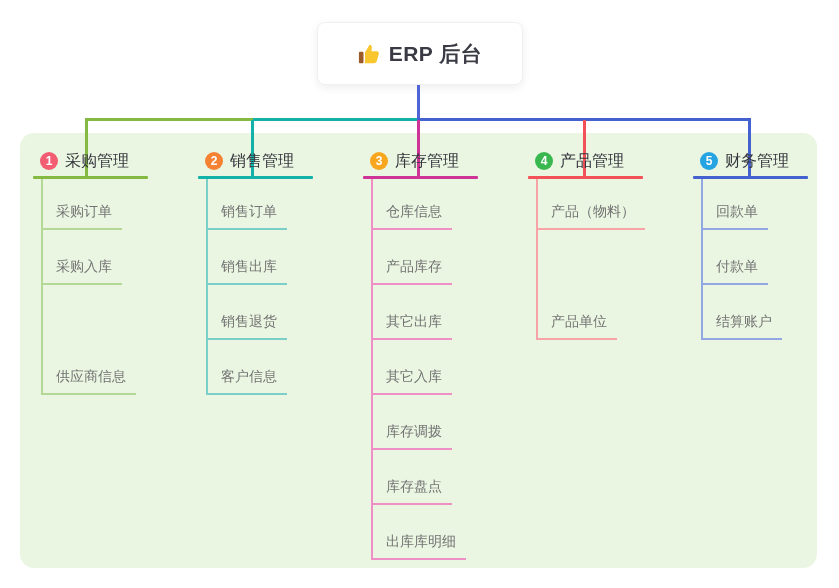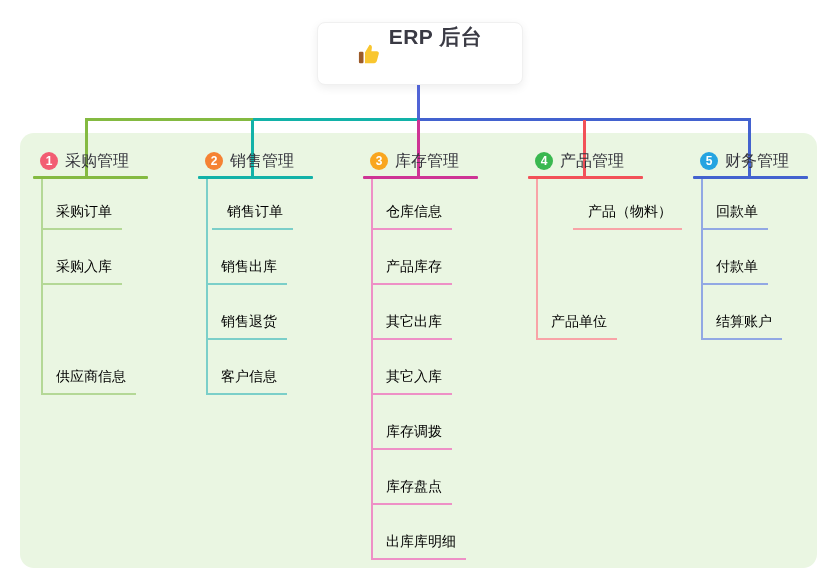--- a/index.html
+++ b/index.html
@@ -9,39 +9,39 @@
   }
   .panel{
     position:absolute;left:20px;top:133px;width:797px;height:435px;
     border-radius:14px;background:#eaf6e2;
   }
   .line{position:absolute;}
   .root-card{
     position:absolute;left:317px;top:22px;width:206px;height:63px;
     background:#ffffff;border:1px solid #f0f0f0;border-radius:8px;
     box-shadow:0 3px 10px rgba(0,0,0,.07);
-    display:flex;justify-content:center;gap:9px;
+    display:flex;align-items:center;justify-content:center;gap:9px;
     box-sizing:border-box;cursor:pointer;
   }
   .root-label{font-size:21px;font-weight:600;color:#3a3a44;letter-spacing:.5px;}
   .thumb{display:flex;align-items:center;}
   .branch-title{
     position:absolute;height:20px;display:flex;align-items:center;gap:7px;
     white-space:nowrap;cursor:pointer;
   }
   .badge{
     width:18px;height:18px;border-radius:50%;color:#fff;font-size:12px;font-weight:bold;
     display:flex;align-items:center;justify-content:center;flex:0 0 18px;
   }
   .branch-label{font-size:16px;color:#35353d;}
   .t-underline{position:absolute;height:3px;width:115px;border-radius:1px;}
   .childline{position:absolute;width:2px;}
   .leaf{
     position:absolute;font-size:14px;line-height:19px;white-space:nowrap;
-    padding:0 10px 7px 15px;border-bottom:2px solid #ccc;color:#000000;cursor:pointer;
+    padding:0 10px 7px 15px;border-bottom:2px solid #ccc;color:#737373;cursor:pointer;
   }
 </style>
 </head>
 <body>
 
 <div class="canvas">
 
   <div class="panel" style="background-color: rgb(234, 246, 226);"></div>
 
   <div class="root-card">
@@ -73,21 +73,21 @@
   <div class="leaf" style="left: 41px; top: 202px; border-bottom-color: rgb(180, 216, 150);">采购订单</div>
   <div class="leaf" style="left: 41px; top: 257px; border-bottom-color: rgb(180, 216, 150);">采购入库</div>
   <div class="leaf" style="left: 41px; top: 367px; border-bottom-color: rgb(180, 216, 150);">供应商信息</div>
 
   <div class="branch-title" style="left:205px;top:151px">
     <span class="badge" style="background-color: rgb(245, 130, 51);">2</span>
     <span class="branch-label">销售管理</span>
   </div>
   <div class="t-underline" style="left: 198px; top: 176px; background-color: rgb(18, 178, 168);"></div>
   <div class="childline" style="left: 206px; top: 179px; height: 216px; background-color: rgb(123, 207, 201);"></div>
-  <div class="leaf" style="left: 212px; top: 202px; border-bottom-color: rgb(123, 207, 201);">销售订单</div>
+  <div class="leaf" style="left: 206px; top: 202px; border-bottom-color: rgb(123, 207, 201);">销售订单</div>
   <div class="leaf" style="left: 206px; top: 257px; border-bottom-color: rgb(123, 207, 201);">销售出库</div>
   <div class="leaf" style="left: 206px; top: 312px; border-bottom-color: rgb(123, 207, 201);">销售退货</div>
   <div class="leaf" style="left: 206px; top: 367px; border-bottom-color: rgb(123, 207, 201); text-align: center;">客户信息</div>
 
   <div class="branch-title" style="left:370px;top:151px">
     <span class="badge" style="background-color: rgb(249, 166, 31);">3</span>
     <span class="branch-label">库存管理</span>
   </div>
   <div class="t-underline" style="left: 363px; top: 176px; background-color: rgb(206, 52, 149);"></div>
   <div class="childline" style="left: 371px; top: 179px; height: 381px; background-color: rgb(238, 144, 198);"></div>
@@ -98,21 +98,21 @@
   <div class="leaf" style="left: 371px; top: 477px; border-bottom-color: rgb(238, 144, 198);">库存盘点</div>
   <div class="leaf" style="left: 371px; top: 422px; border-bottom-color: rgb(238, 144, 198);">库存调拨</div>
   <div class="leaf" style="left: 371px; top: 532px; border-bottom-color: rgb(238, 144, 198);">出库库明细</div>
 
   <div class="branch-title" style="left:535px;top:151px">
     <span class="badge" style="background-color: rgb(58, 184, 80);">4</span>
     <span class="branch-label">产品管理</span>
   </div>
   <div class="t-underline" style="left: 528px; top: 176px; background-color: rgb(242, 81, 88);"></div>
   <div class="childline" style="left: 536px; top: 179px; height: 161px; background-color: rgb(248, 163, 167);"></div>
-  <div class="leaf" style="left: 536px; top: 202px; border-bottom-color: rgb(248, 163, 167); margin-left: 37px;">产品（物料）</div>
+  <div class="leaf" style="left: 536px; top: 202px; border-bottom-color: rgb(248, 163, 167);">产品（物料）</div>
   <div class="leaf" style="left: 536px; top: 312px; border-bottom-color: rgb(248, 163, 167);">产品单位</div>
 
   <div class="branch-title" style="left:700px;top:151px">
     <span class="badge" style="background-color: rgb(37, 164, 225);">5</span>
     <span class="branch-label">财务管理</span>
   </div>
   <div class="t-underline" style="left: 693px; top: 176px; background-color: rgb(67, 98, 207);"></div>
   <div class="childline" style="left: 701px; top: 179px; height: 161px; background-color: rgb(146, 168, 228);"></div>
   <div class="leaf" style="left: 701px; top: 202px; border-bottom-color: rgb(146, 168, 228);">回款单</div>
   <div class="leaf" style="left: 701px; top: 257px; border-bottom-color: rgb(146, 168, 228);">付款单</div>

